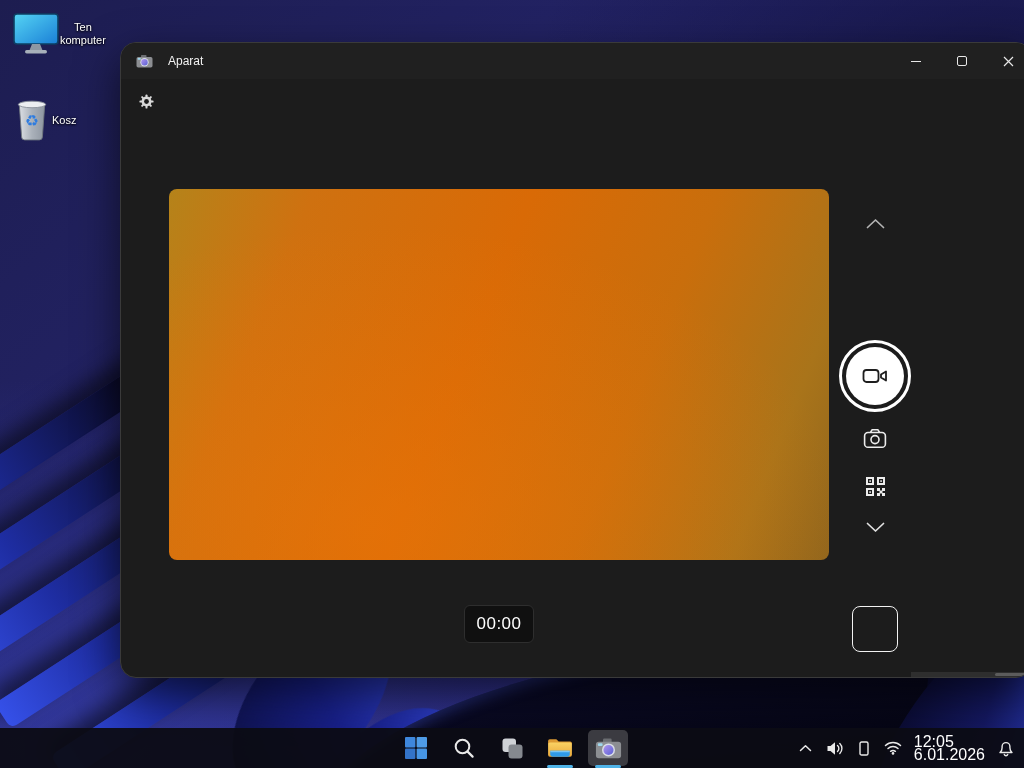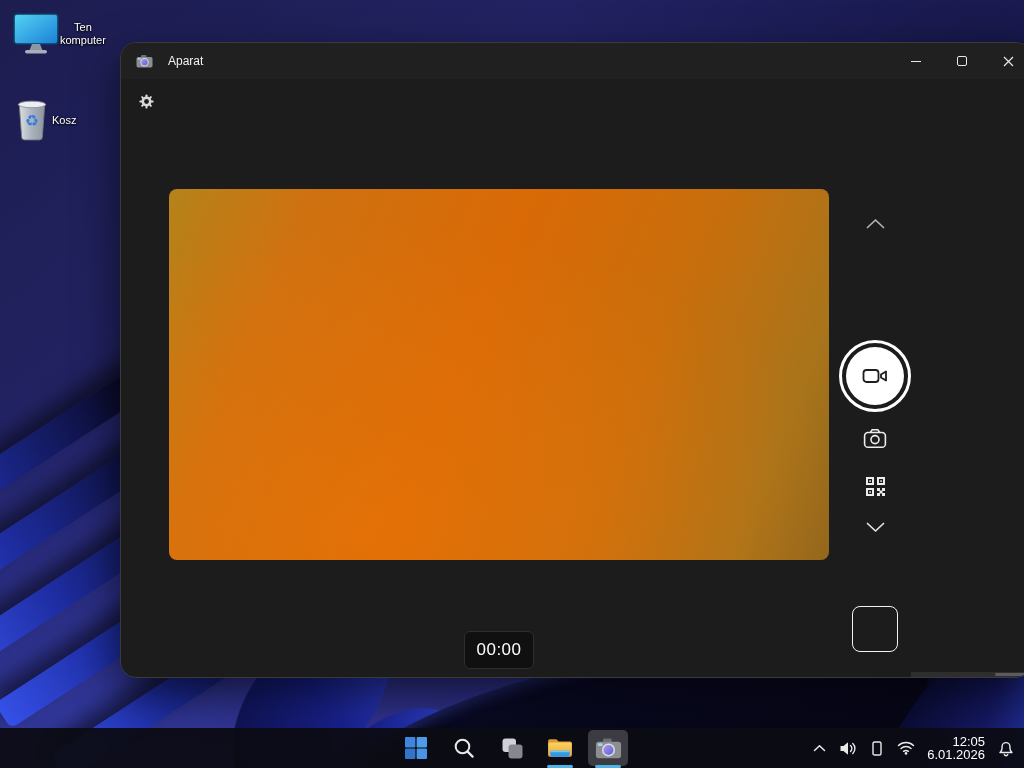--- a/index.html
+++ b/index.html
@@ -69,21 +69,21 @@
     cursor:default; }
   .chev-up   { left:740px; top:168px; width:28px; height:24px; }
   .record-btn{ left:718px; top:297px; width:72px; height:72px; border:3px solid #fff;
     border-radius:50%; background:transparent; }
   .record-inner { width:58px; height:58px; border-radius:50%; background:#fff;
     display:flex; align-items:center; justify-content:center; }
   .photo-btn { left:740px; top:381px; width:28px; height:28px; }
   .qr-btn    { left:740px; top:429px; width:28px; height:28px; }
   .chev-down { left:740px; top:472px; width:28px; height:24px; }
 
-  .timer { position:absolute; left:343px; top:588px; width:70px; height:38px;
+  .timer { position:absolute; left:343px; top:562px; width:70px; height:38px;
     background:#101010; border:1px solid #2e2e2e; border-radius:6px;
     display:flex; align-items:center; justify-content:center;
     color:#fff; font-size:17px; letter-spacing:.5px; }
 
   .gallery-btn { position:absolute; left:731px; top:563px; width:46px; height:46px;
     border:1.5px solid #f2f2f2; border-radius:8px; background:transparent; cursor:default; }
 
   .win-bottom { position:absolute; right:0; bottom:0; width:120px; height:5px; background:#2e2e2e; }
   .win-scroll-nub { position:absolute; right:2px; bottom:1px; width:34px; height:3px;
     background:#5c5c5c; border-radius:2px; }
@@ -94,21 +94,21 @@
   .tb-center { position:absolute; left:50%; transform:translateX(-50%); height:100%;
     display:flex; align-items:center; gap:8px; }
   .tb-btn { position:relative; width:40px; height:36px; border-radius:5px;
     display:flex; align-items:center; justify-content:center; cursor:default; }
   .tb-btn.active-bg { background:#3b3b41; }
   .tb-underline { position:absolute; bottom:-2px; left:50%; transform:translateX(-50%);
     width:26px; height:3px; border-radius:2px; background:#4fb3e8; }
   .tray { position:absolute; right:8px; height:100%; display:flex; align-items:center; gap:9px; }
   .tray-ic { display:flex; align-items:center; justify-content:center; width:20px; height:28px;
     cursor:default; }
-  .clock { text-align:right; color:#fff; font-size:13px; line-height:13px; cursor:default;
+  .clock { text-align:left; color:#fff; font-size:16px; line-height:13px; cursor:default;
     padding:0 2px; }
 </style>
 </head>
 <body>
 
 <div class="screen">
 
   <div class="wallpaper">
     <div class="ribbon rb1"></div>
     <div class="ribbon rb2"></div>

